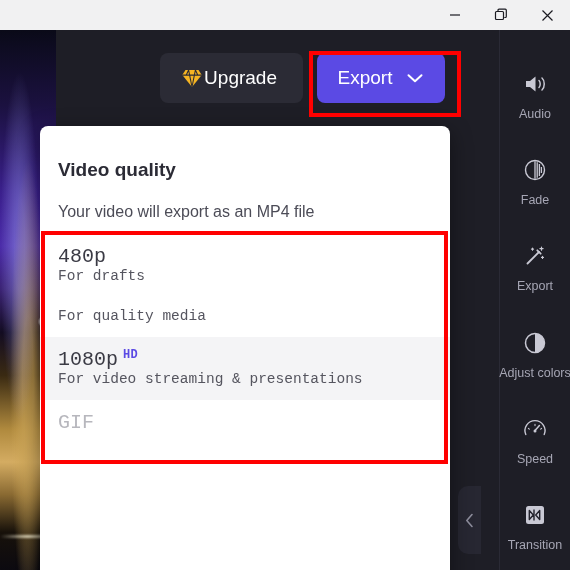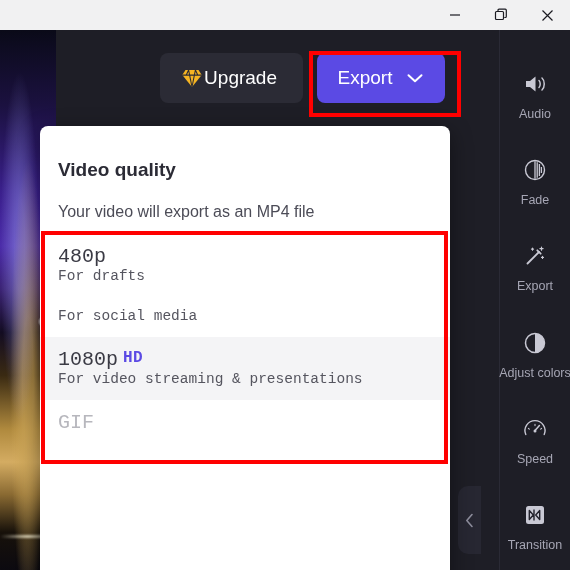--- a/index.html
+++ b/index.html
@@ -146,21 +146,21 @@
   .dd-item.selected { background: #f4f4f6; }
   .dd-item.disabled { cursor: default; }
   .dd-name {
     font-size: 20px;
     color: #3a3a44;
     display: flex; align-items: flex-start; gap: 5px;
     line-height: 1.15;
   }
   .dd-item.disabled .dd-name { color: #b7b7bd; }
   .dd-badge {
-    font-size: 16px; font-weight: bold;
+    font-size: 12px; font-weight: bold;
     color: #5b4ae4;
     position: relative; top: 1px;
     letter-spacing: 0.3px;
     text-align: center;
   }
   .dd-desc {
     font-size: 14.5px;
     color: #55555f;
   }
   .dd-item.disabled .dd-desc { color: #b7b7bd; }
@@ -268,21 +268,21 @@
     <div class="dd-list">
 
       <div class="dd-item">
         <div class="dd-name">
           <span>480p</span>
         </div>
         <div class="dd-desc">For drafts</div>
       </div>
 
       <div class="dd-item">
-        <div class="dd-desc">For social media</div>
+        <div class="dd-desc">For quality media</div>
       </div>
 
       <div class="dd-item selected">
         <div class="dd-name">
           <span>1080p</span>
           <span class="dd-badge">HD</span>
         </div>
         <div class="dd-desc">For video streaming &amp; presentations</div>
       </div>
 

